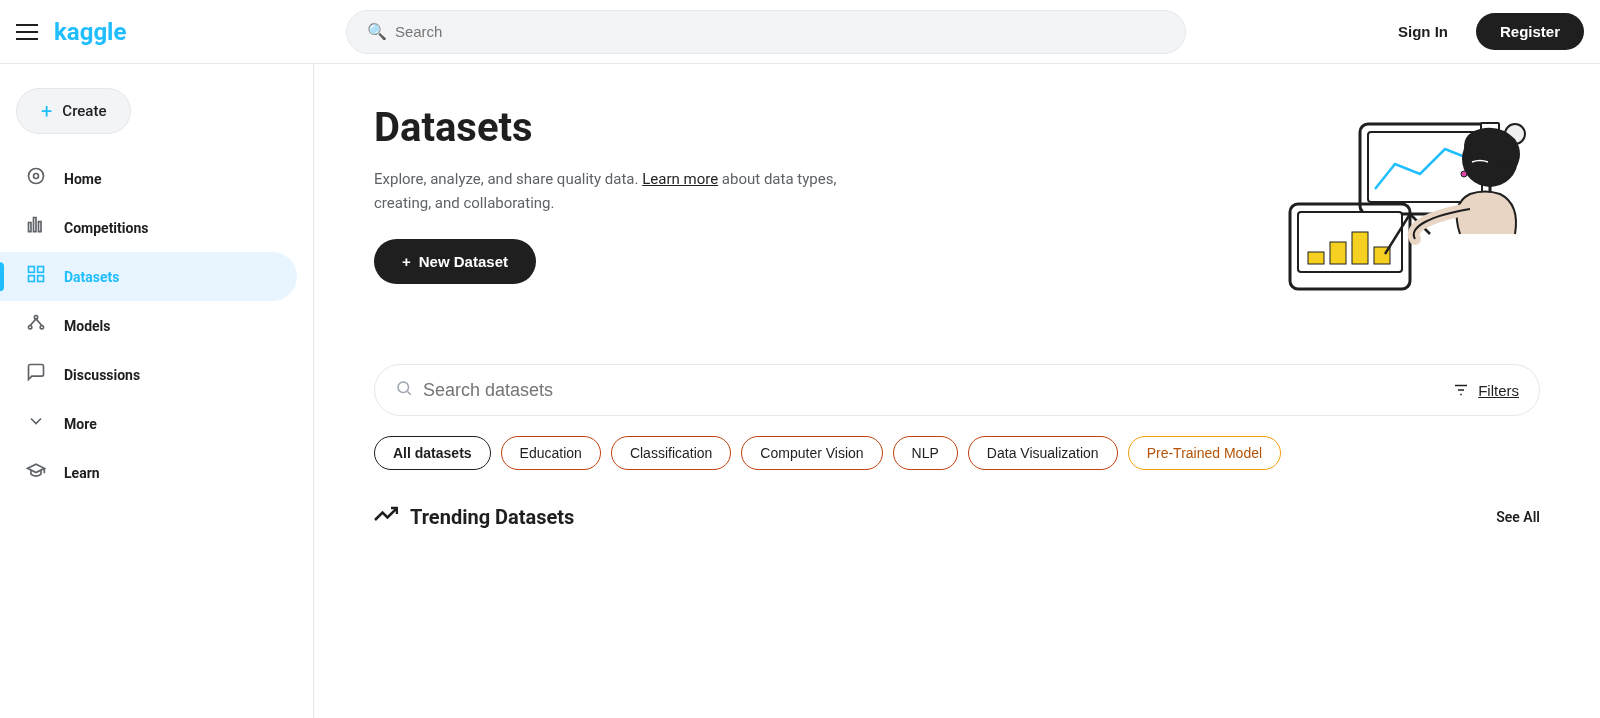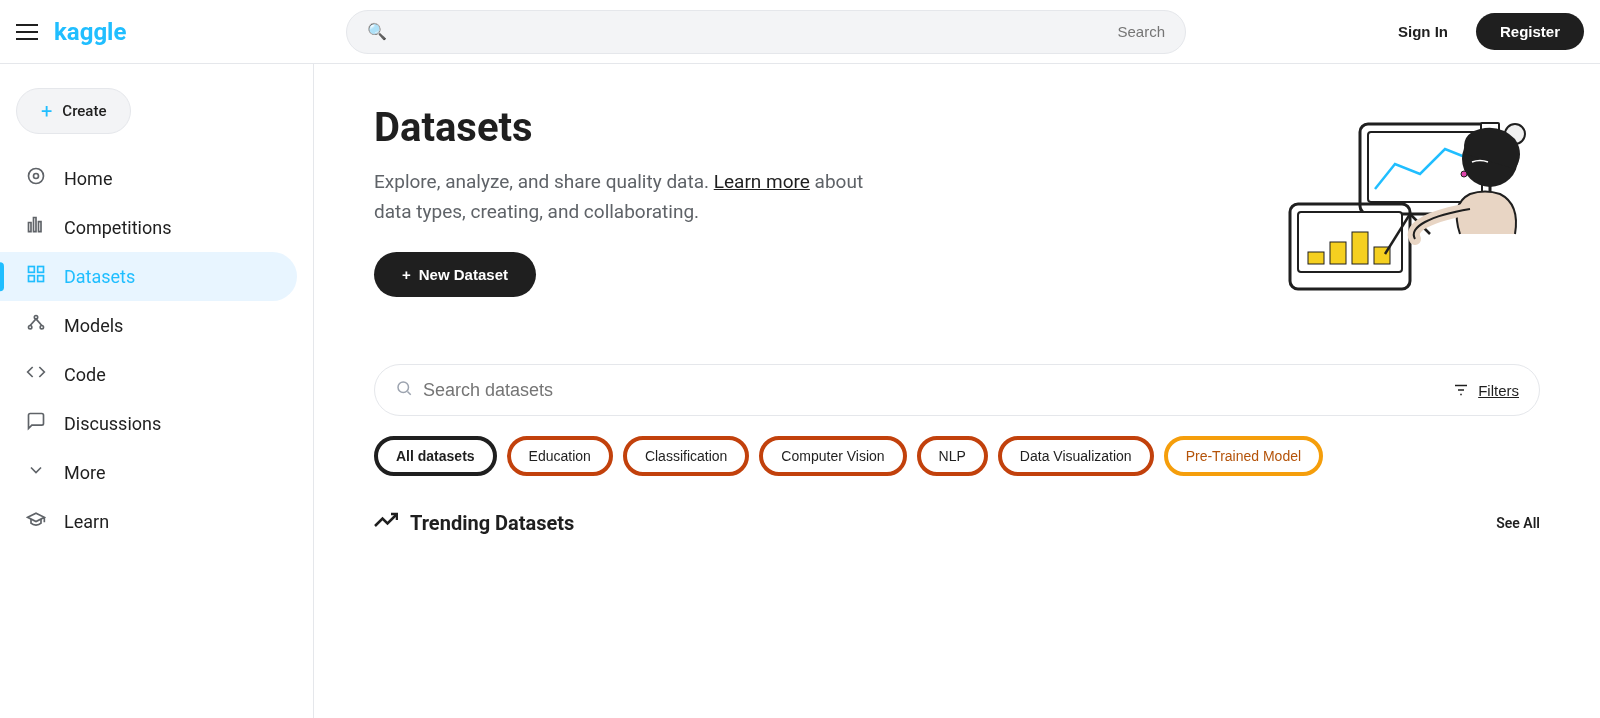--- a/index.html
+++ b/index.html
@@ -19,21 +19,20 @@
     .search-bar {
       flex: 1; display: flex; align-items: center;
       background: #f3f4f6; border-radius: 999px; padding: 0 20px;
       height: 44px; max-width: 840px; margin: 0 16px;
       border: 1px solid #e5e7eb;
     }
     .search-bar input {
       border: none; background: transparent; outline: none;
       font-size: 15px; color: #6b7280; width: 100%;
       margin-left: 8px;
-      text-align: right;
     }
     .search-icon-glyph { color: #9ca3af; font-size: 16px; }
 
     .auth-buttons { display: flex; align-items: center; gap: 12px; margin-left: auto; }
     .btn-signin {
       background: transparent; border: none; cursor: pointer;
       font-size: 15px; font-weight: 600; color: #1f1f1f; padding: 8px 16px;
     }
     .btn-register {
       background: #1f1f1f; color: #fff; border: none; border-radius: 999px;
@@ -62,30 +61,30 @@
       display: flex; align-items: center; gap: 16px;
       padding: 12px 24px; cursor: pointer; border-radius: 0 999px 999px 0;
       margin-right: 16px; position: relative;
     }
     .sidebar-item.active { background: #e8f5ff; }
     .sidebar-item.active::before {
       content: ''; position: absolute; left: 0; top: 50%; transform: translateY(-50%);
       width: 4px; height: 60%; background: #20beff; border-radius: 0 4px 4px 0;
     }
     .sidebar-icon { font-size: 20px; color: #5f6368; width: 24px; text-align: center; }
-    .sidebar-label { font-size: 18px; font-weight: 400; color: #1f1f1f; }
+    .sidebar-label { font-size: 14px; font-weight: 700; color: #1f1f1f; }
 
     
     .content { flex: 1; overflow-y: auto; padding: 40px 60px; position: relative; }
 
     
     .hero { display: flex; align-items: flex-start; justify-content: space-between; margin-bottom: 40px; }
     .hero-text { flex: 1; }
     .hero-title { font-size: 40px; font-weight: 700; color: #1f1f1f; margin-bottom: 16px; }
-    .hero-desc { font-size: 19px; color: #5f6368; line-height: 1.6; max-width: 520px; }
+    .hero-desc { font-size: 15px; color: #5f6368; line-height: 1.6; max-width: 520px; }
     .hero-desc a { color: #1f1f1f; text-decoration: underline; }
     .hero-image {
       width: 320px; height: 220px; flex-shrink: 0; margin-left: 40px;
       position: relative; overflow: hidden;
     }
 
     
     .illustration { width: 100%; height: 100%; }
 
     .new-dataset-btn {
@@ -108,21 +107,21 @@
     }
     .filters-btn {
       display: flex; align-items: center; gap: 8px;
       background: transparent; border: none; cursor: pointer;
       font-size: 15px; font-weight: 500; color: #1f1f1f; text-decoration: underline;
     }
 
     
     .tags-row { display: flex; flex-wrap: wrap; gap: 10px; margin-bottom: 32px; }
     .tag {
-      border: 4px solid #c2410c; border-radius: 999px;
+      border: 1px solid #c2410c; border-radius: 999px;
       padding: 8px 18px; font-size: 14px; color: #1f1f1f;
       cursor: pointer; background: #fff;
     }
     .tag.active { background: #fff; border-color: #1f1f1f; font-weight: 600; }
     .tag.special { border-color: #f59e0b; color: #b45309; }
 
     
     .trending-header {
       display: flex; align-items: center; justify-content: space-between;
       margin-bottom: 24px;
@@ -201,29 +200,20 @@
             <circle cx="12" cy="5" r="2"></circle>
             <circle cx="5" cy="17" r="2"></circle>
             <circle cx="19" cy="17" r="2"></circle>
             <line x1="12" y1="7" x2="5" y2="15"></line>
             <line x1="12" y1="7" x2="19" y2="15"></line>
           </svg>
       </span>
       <span class="sidebar-label">Models</span>
     </div>
 
-    <div class="sidebar-item">
-      <span class="sidebar-icon">
-        <svg width="20" height="20" viewBox="0 0 24 24" fill="none" stroke="#5f6368" stroke-width="2">
-            <polyline points="16 18 22 12 16 6"></polyline>
-            <polyline points="8 6 2 12 8 18"></polyline>
-          </svg>
-      </span>
-      <span class="sidebar-label">Code</span>
-    </div>
 
     <div class="sidebar-item">
       <span class="sidebar-icon">
         <svg width="20" height="20" viewBox="0 0 24 24" fill="none" stroke="#5f6368" stroke-width="2">
             <path d="M21 15a2 2 0 0 1-2 2H7l-4 4V5a2 2 0 0 1 2-2h14a2 2 0 0 1 2 2z"></path>
           </svg>
       </span>
       <span class="sidebar-label">Discussions</span>
     </div>
 

